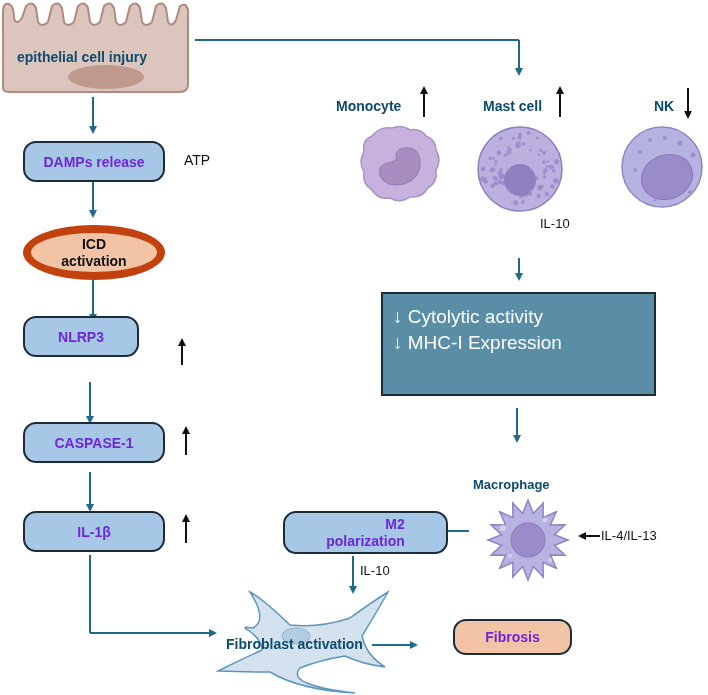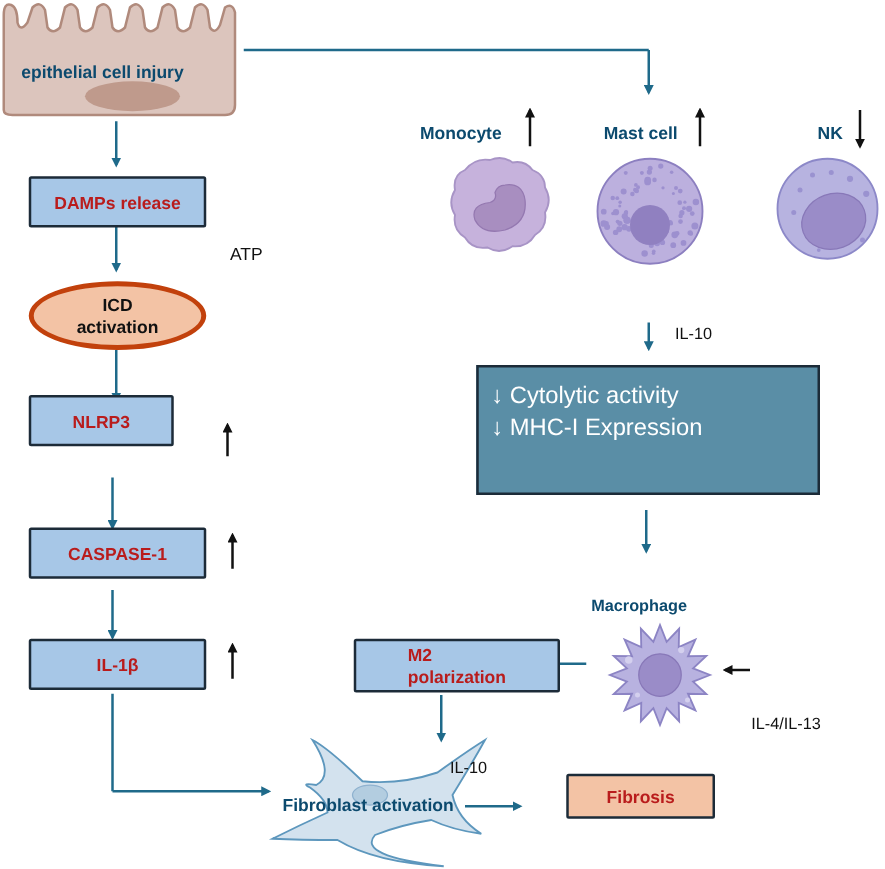--- a/index.html
+++ b/index.html
@@ -1,21 +1,21 @@
 <!DOCTYPE html>
 <html><head>
 <meta charset="utf-8">
 <style>
   html,body{margin:0;padding:0;background:#fff;}
   body{width:708px;height:695px;position:relative;overflow:hidden;font-family:"Liberation Sans","DejaVu Sans",sans-serif;}
   svg#diagram{position:absolute;left:0;top:0;}
   .lbl{position:absolute;font-weight:bold;color:#0c4a6e;font-size:14px;white-space:nowrap;}
-  .plain{position:absolute;color:#111;font-size:13px;white-space:nowrap;margin-top:43px;}
-  .box{position:absolute;box-sizing:border-box;border:2px solid #1c2b38;border-radius:2px;background:#a7c7e7;display:flex;align-items:center;justify-content:center;text-align:left;font-weight:bold;font-size:14px;color:#b91c1c;line-height:16px;}
-  .oval{position:absolute;box-sizing:border-box;border:4px solid #c2410c;border-radius:50%;background:#f3c3a5;display:flex;align-items:center;justify-content:center;text-align:center;font-weight:bold;font-size:14px;color:#111;line-height:17px;}
+  .plain{position:absolute;color:#111;font-size:13px;white-space:nowrap;}
+  .box{position:absolute;box-sizing:border-box;border:2px solid #1c2b38;border-radius:13px;background:#a7c7e7;display:flex;align-items:center;justify-content:center;text-align:right;font-weight:bold;font-size:14px;color:#6d28d9;line-height:16px;}
+  .oval{position:absolute;box-sizing:border-box;border:8px solid #c2410c;border-radius:50%;background:#f3c3a5;display:flex;align-items:center;justify-content:center;text-align:center;font-weight:bold;font-size:14px;color:#111;line-height:17px;}
   .teal{position:absolute;left:381px;top:292px;width:275px;height:104px;box-sizing:border-box;border:2px solid #1c2b38;background:#5a8ea6;padding:10px 0 0 10px;}
   .teal div{font-size:19px;color:#ffffff;line-height:26px;white-space:nowrap;}
 </style>
 </head>
 <body>
 
 <svg id="diagram" width="708" height="695" viewBox="0 0 708 695">
   <defs>
     <marker id="ah" markerWidth="8" markerHeight="8" refX="6" refY="4" orient="auto" markerUnits="userSpaceOnUse">
       <path d="M0,0 L8,4 L0,8 z" fill="#1f6a8a"></path>

